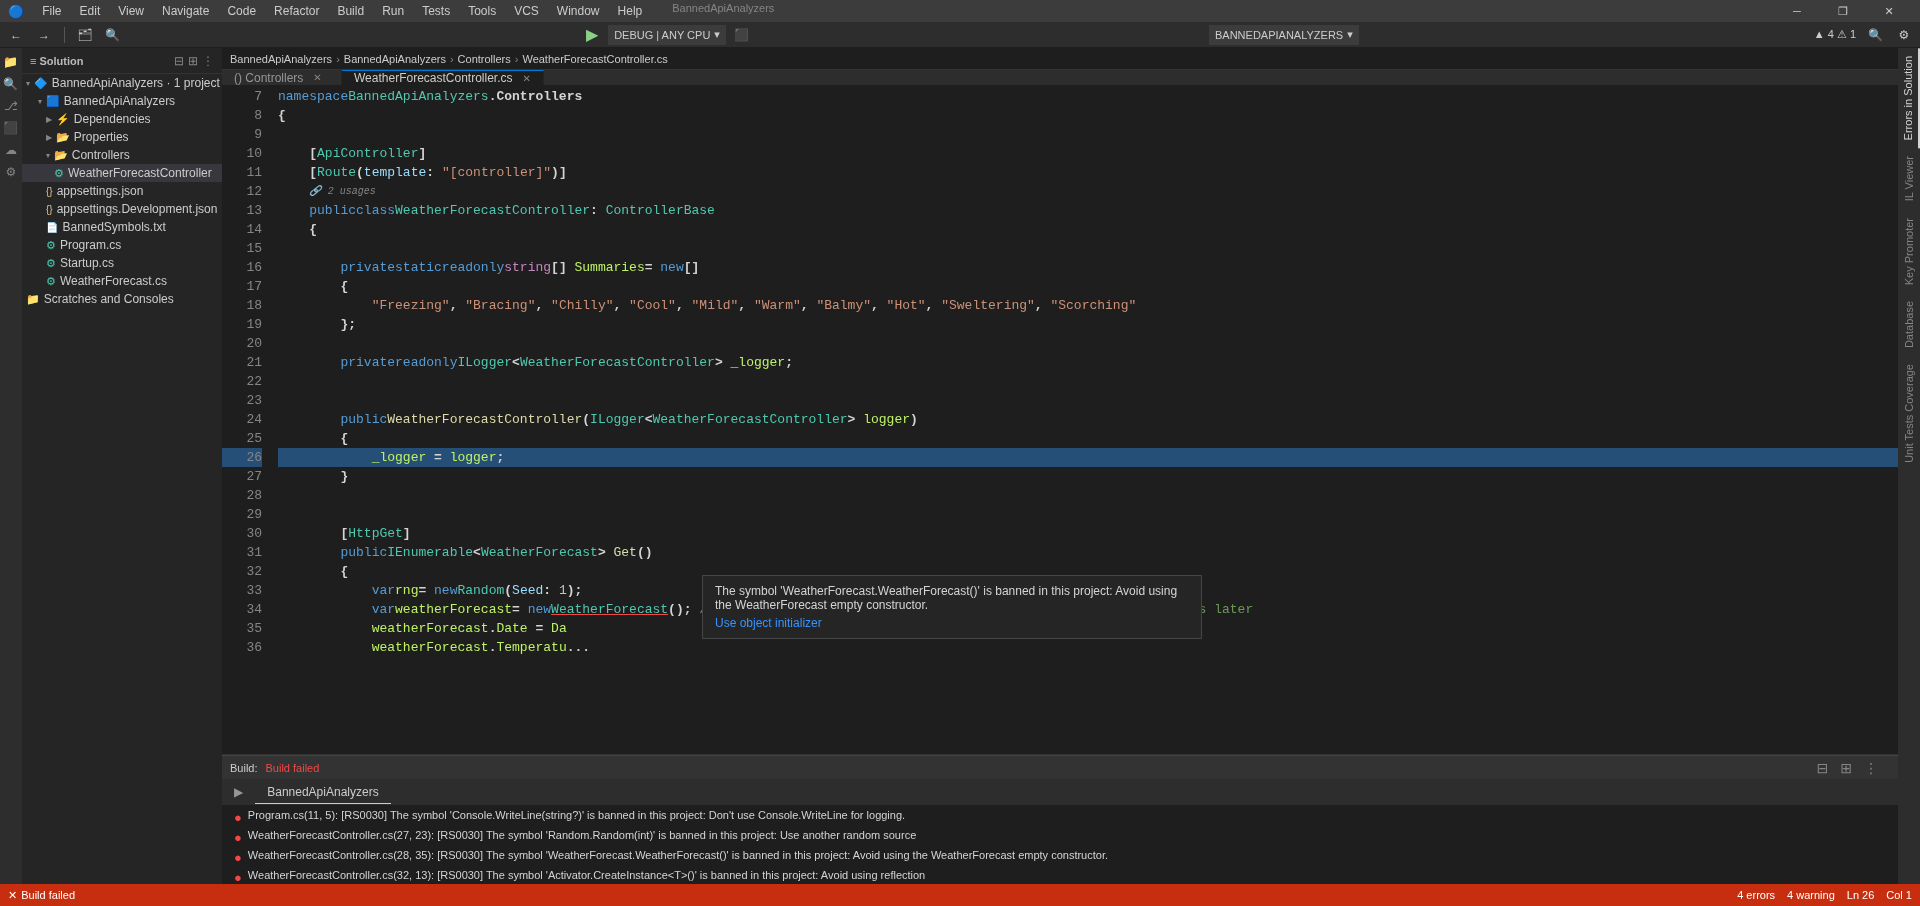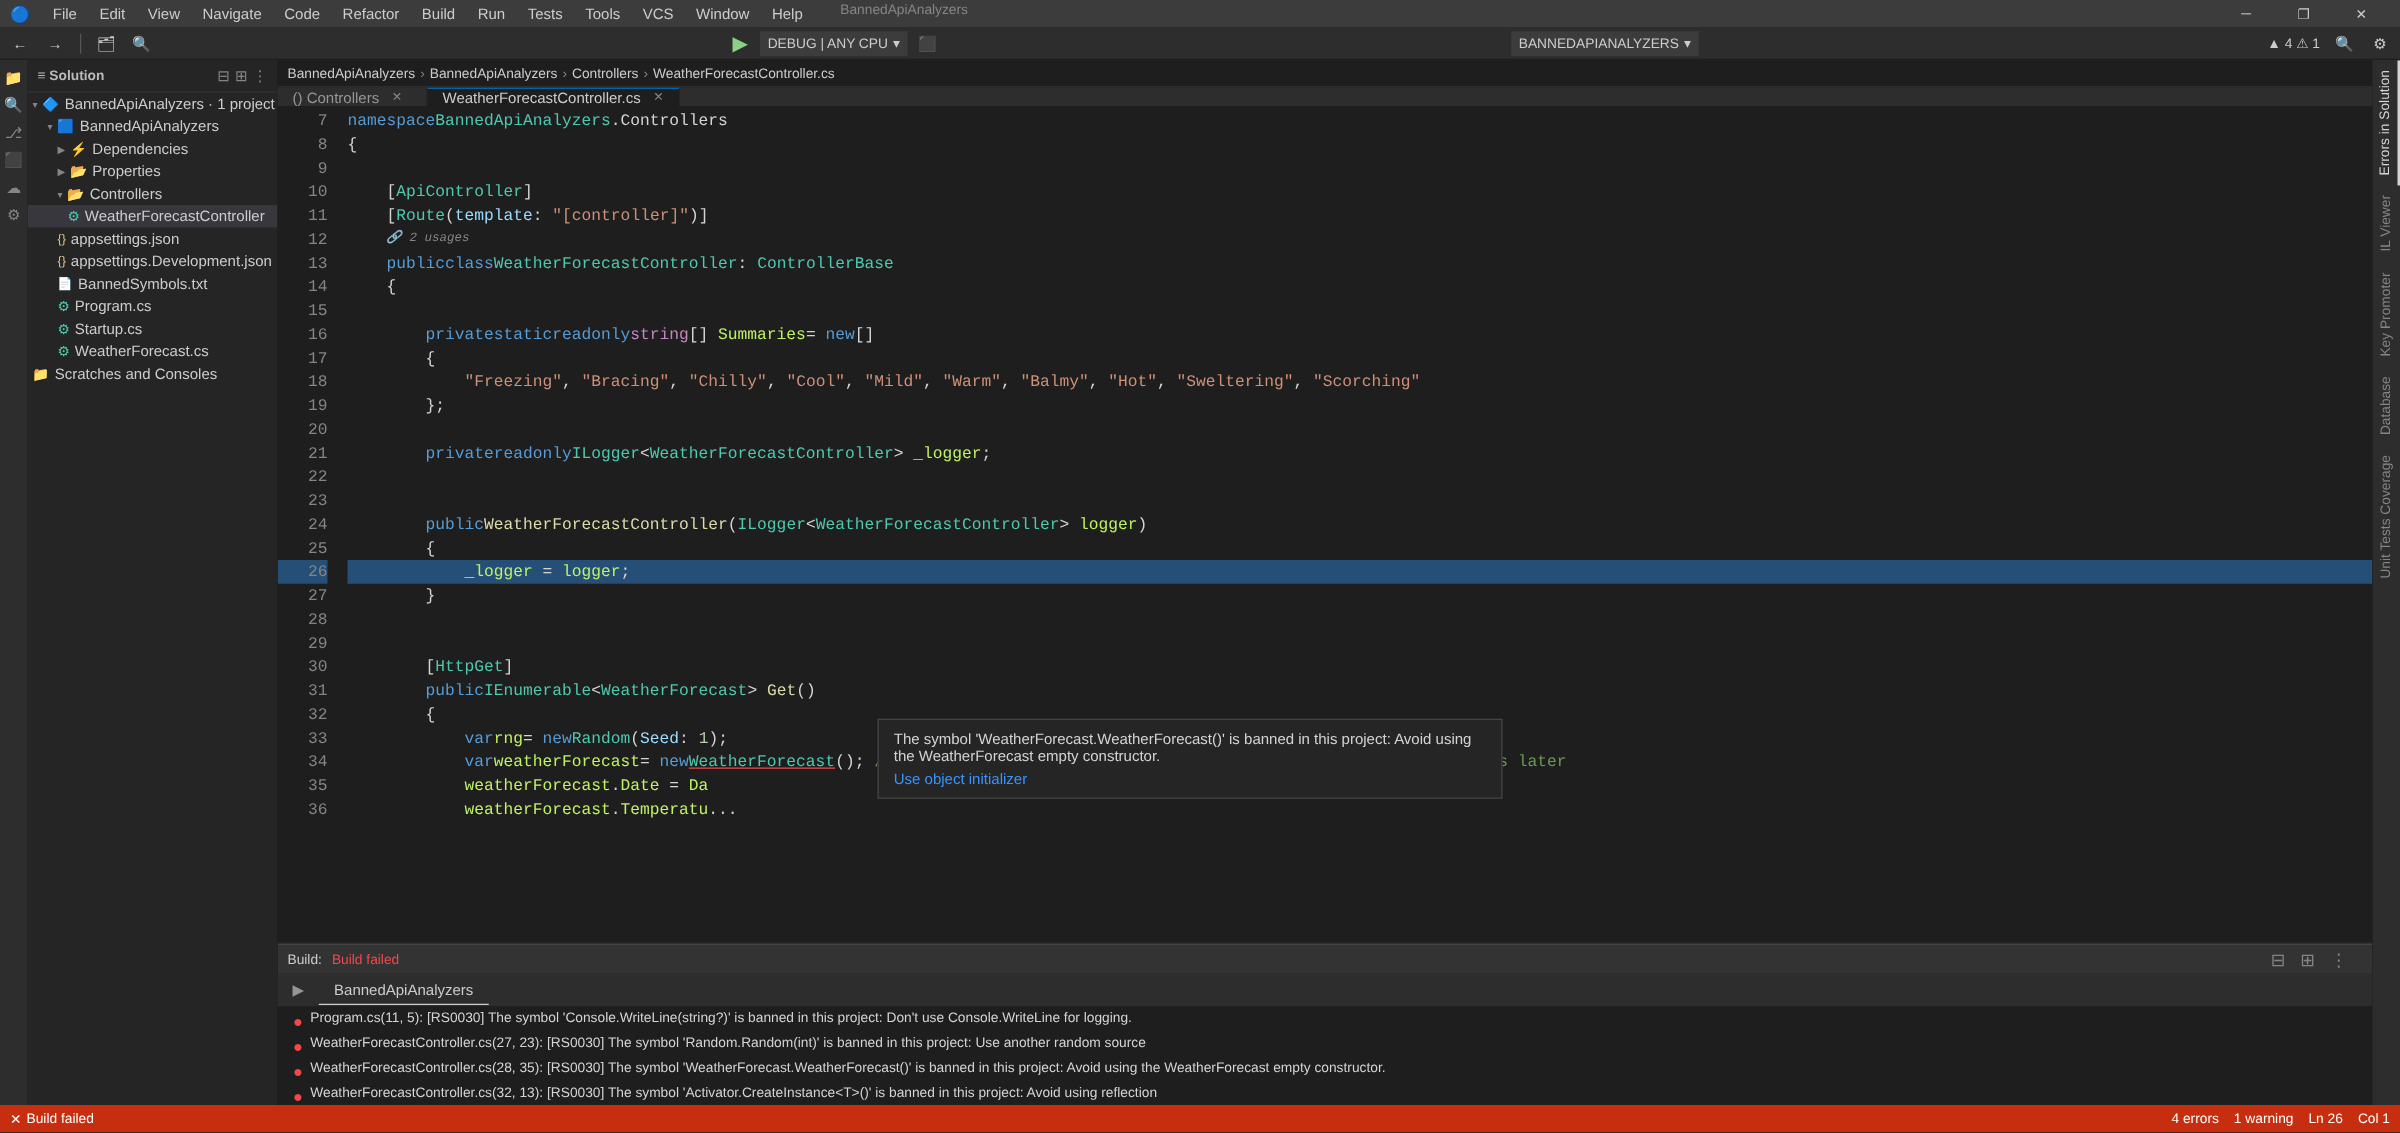--- a/index.html
+++ b/index.html
@@ -57,21 +57,21 @@
     #code-content { flex: 1; background: #1e1e1e; font-family: 'Consolas', 'Courier New', monospace; font-size: 13px; overflow: auto; line-height: 19px; padding-left: 8px; padding-top: 2px; position: relative; }
     .code-line { white-space: pre; height: 19px; display: flex; align-items: center; }
     .code-line.highlighted { background: #264f78; }
     .kw { color: #569cd6; }
     .kw2 { color: #c586c0; }
     .type { color: #4ec9b0; }
     .string { color: #ce9178; }
     .comment { color: #6a9955; }
     .num { color: #b5cea8; }
     .attr { color: #9cdcfe; }
-    .punct { color: #d4d4d4; }
+    .punct { color: #d4d4d4; font-weight: bold; }
     .method { color: #dcdcaa; }
     .ref { color: #bef264; }
     .usage { color: #858585; font-size: 10px; font-style: italic; }
     .line-num { display: block; line-height: 19px; }
 
     
     #tooltip { position: absolute; background: #252526; border: 1px solid #454545; padding: 8px 12px; font-size: 12px; color: #d4d4d4; z-index: 100; max-width: 500px; top: 490px; left: 480px; }
     #tooltip .tooltip-title { color: #d4d4d4; margin-bottom: 4px; }
     #tooltip .tooltip-fix { color: #3794ff; cursor: pointer; }
 
@@ -440,16 +440,16 @@
   </div>
 </div>
 
 <div id="status-bar">
   <span class="status-item">
     <span>✕</span>
     <span>Build failed</span>
   </span>
   <div class="spacer"></div>
   <span class="status-item">4 errors</span>
-  <span class="status-item">1 warning</span>
+  <span class="status-item">4 warning</span>
   <span class="status-item">Ln 26</span>
   <span class="status-item">Col 1</span>
 </div>
 
 </body></html>

